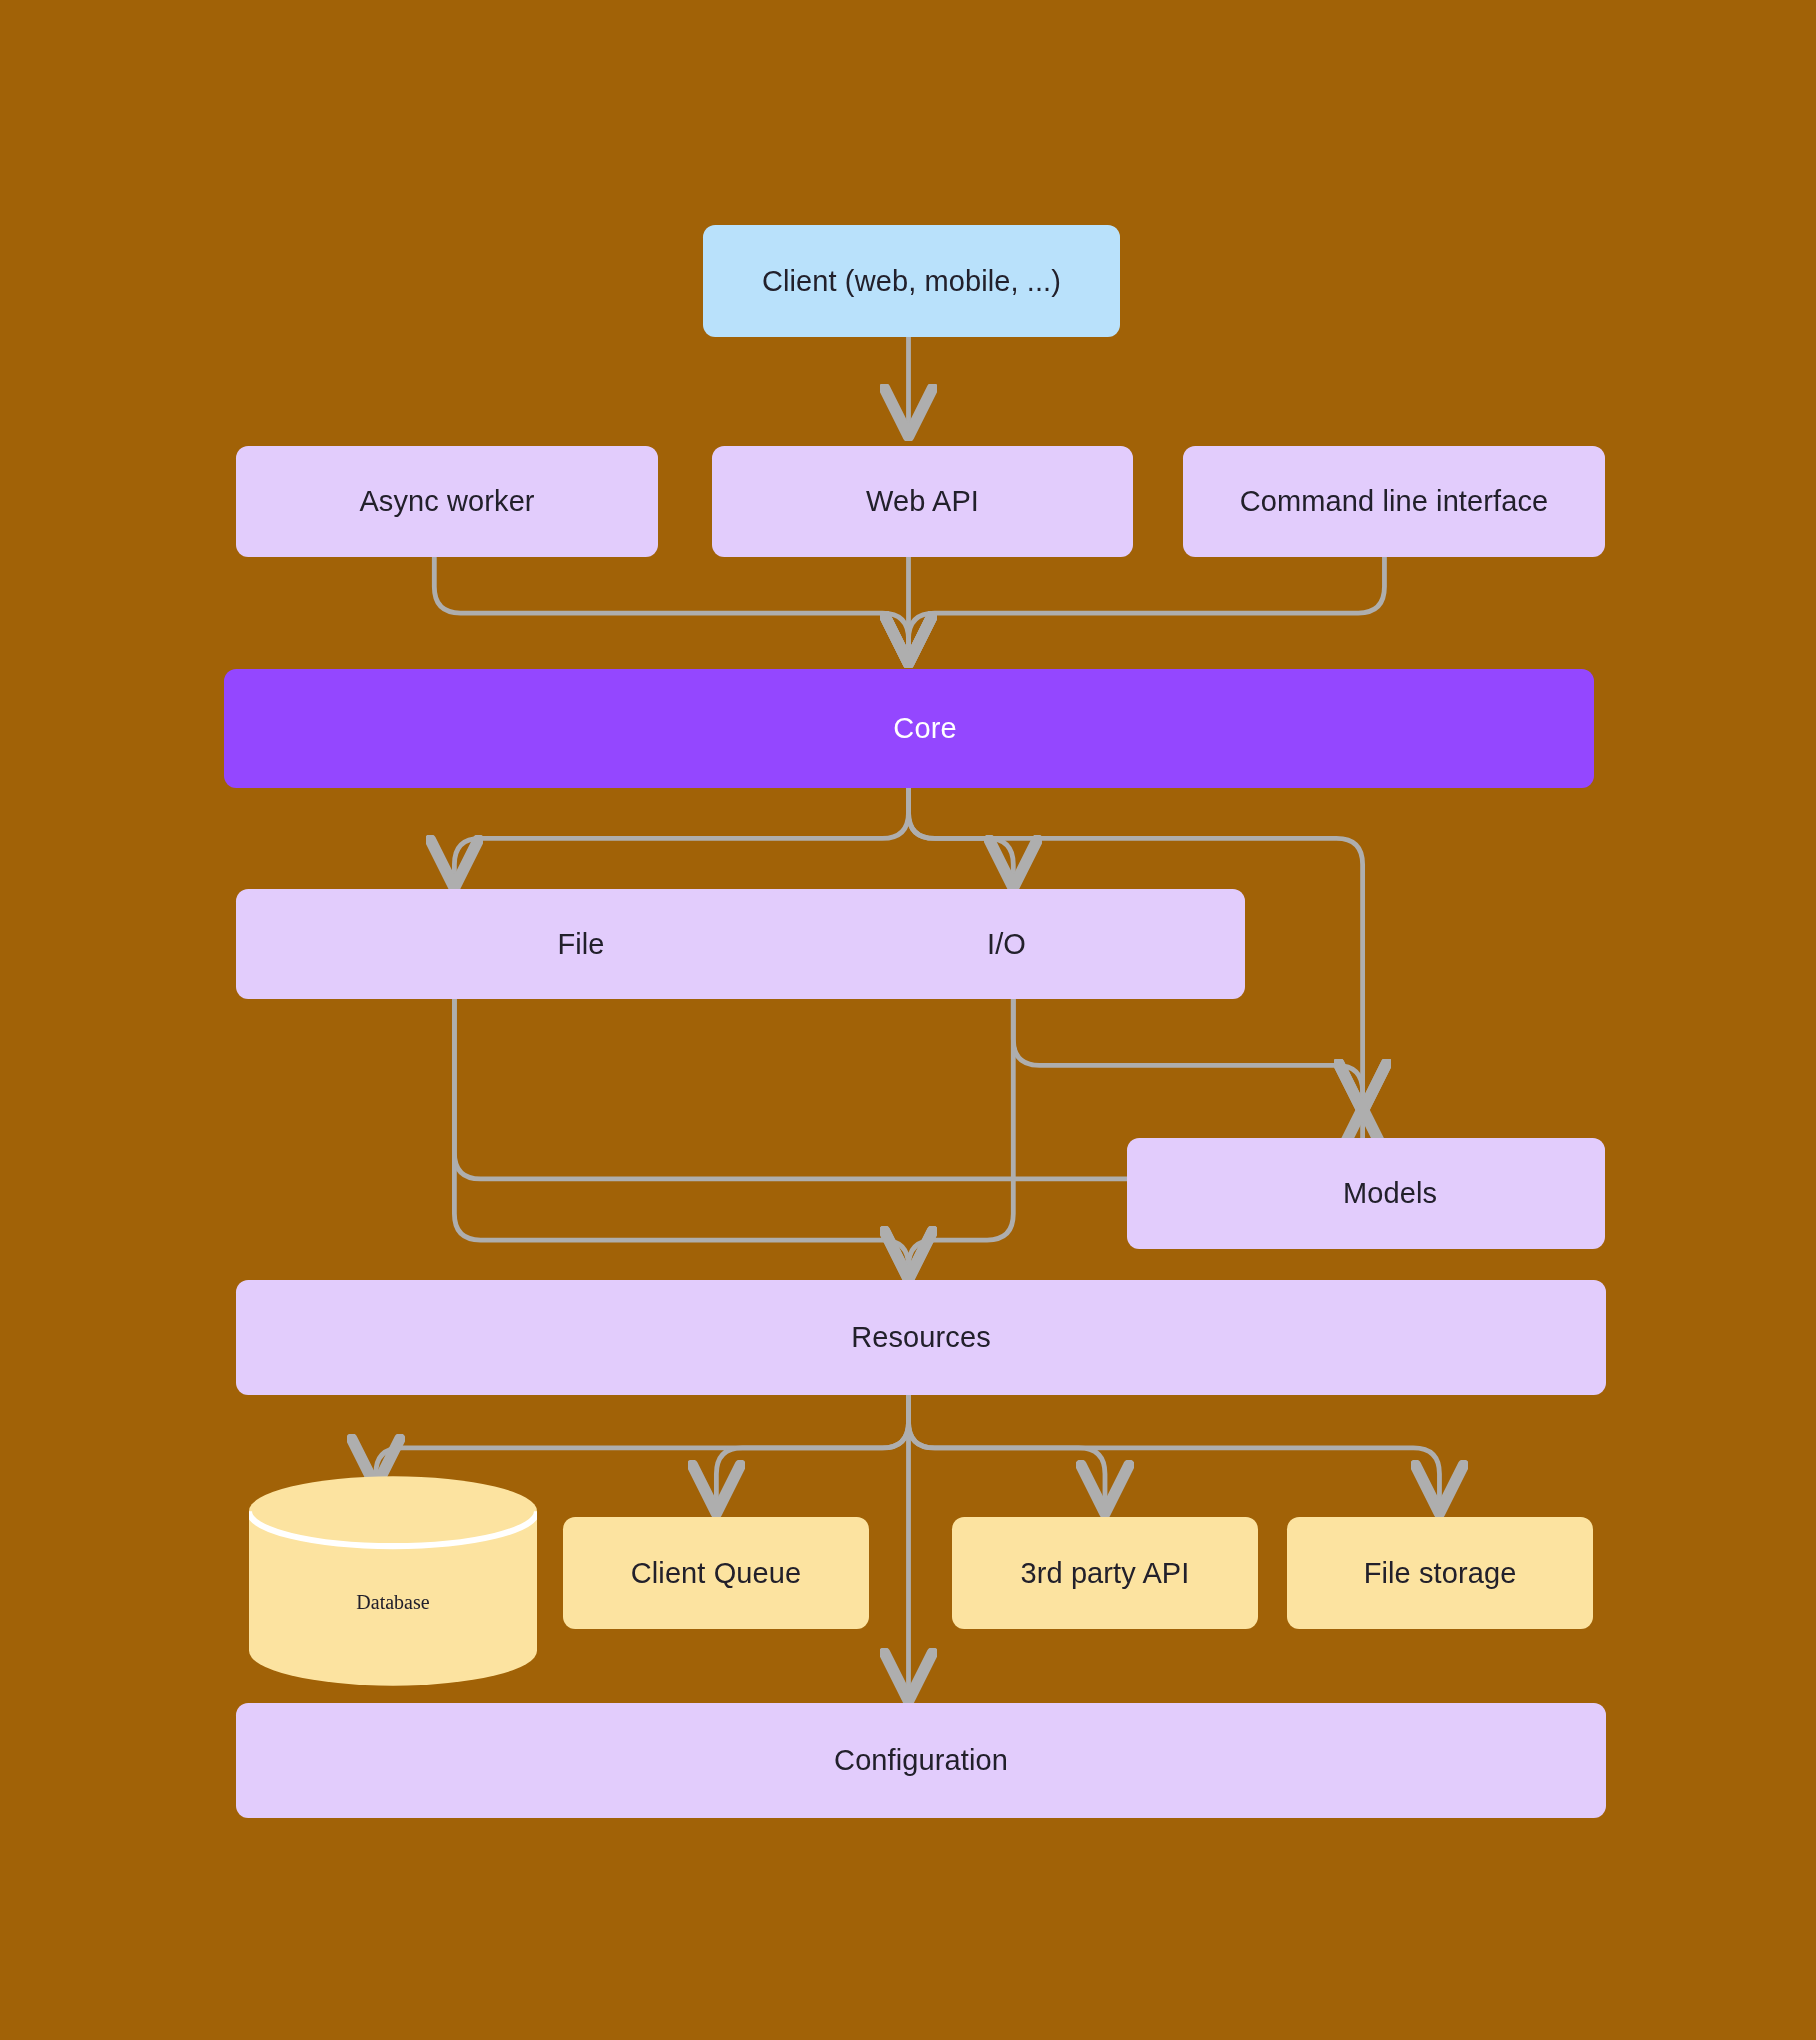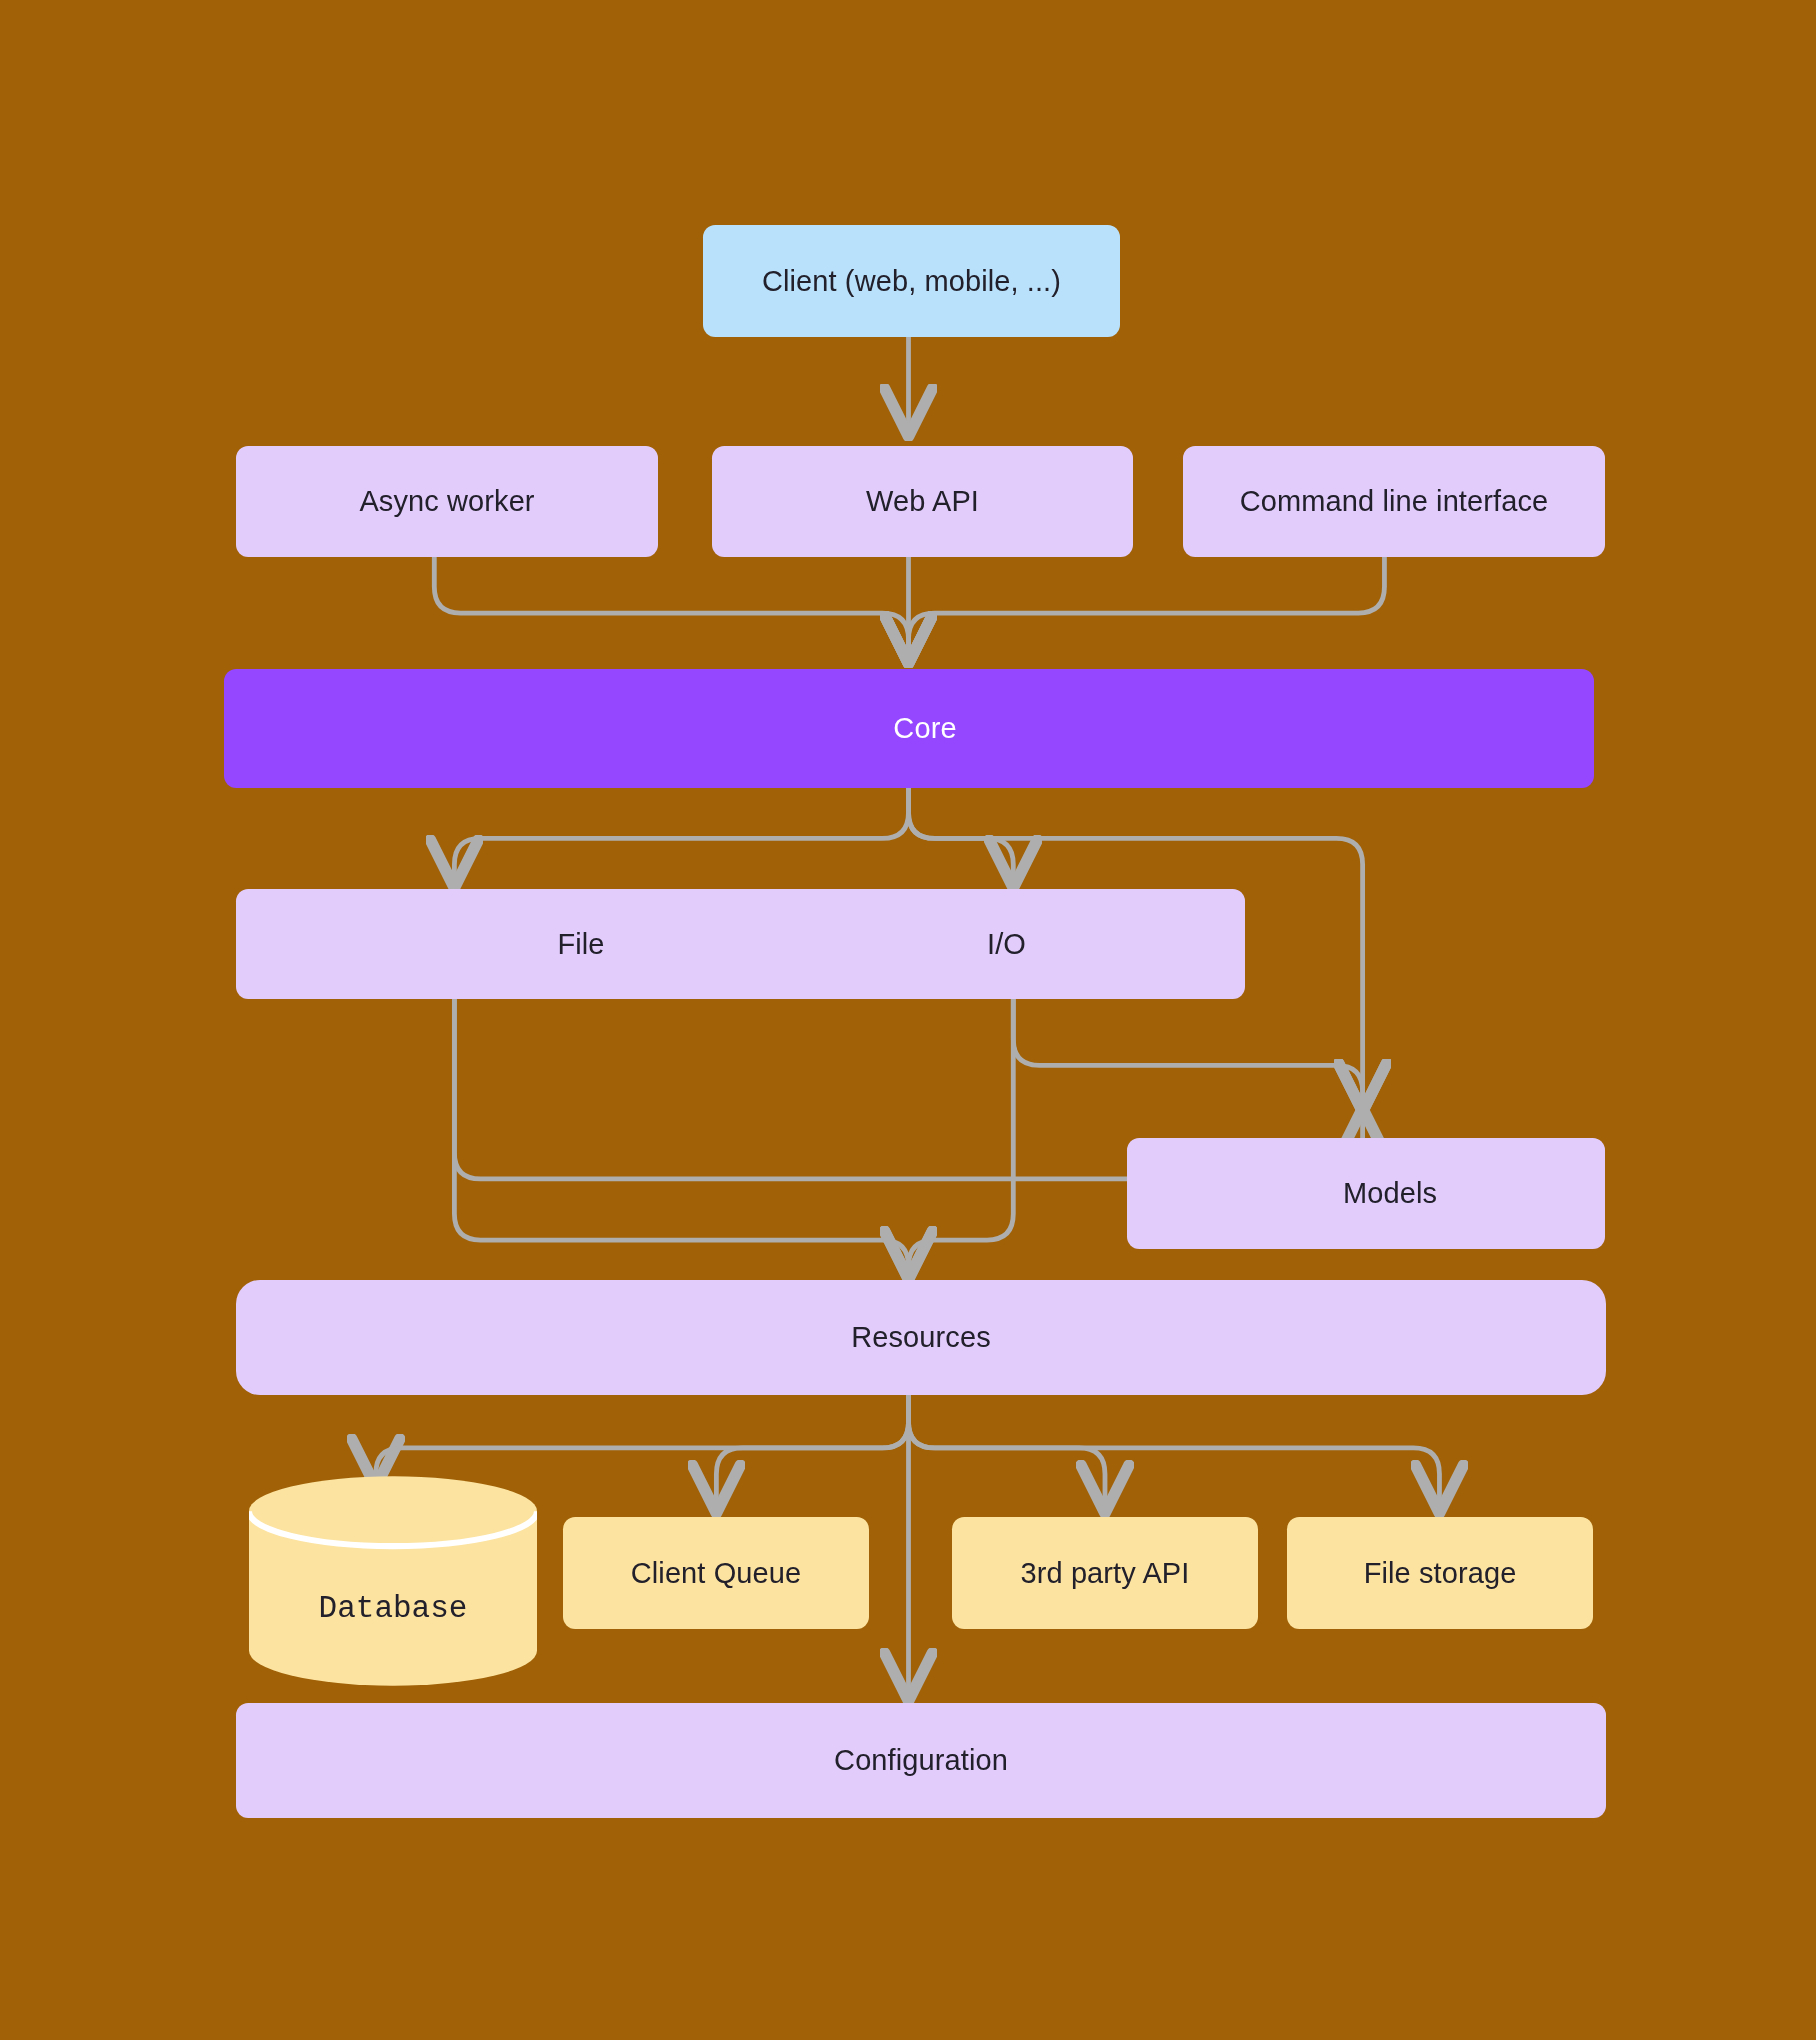--- a/index.html
+++ b/index.html
@@ -50,22 +50,22 @@
     position: absolute;
     z-index: 2;
   }
   .cyl .cyl-svg { position: absolute; left: 0; top: 0; }
   .cyl .cyl-label {
     position: absolute;
     left: 0;
     width: 100%;
     text-align: center;
     color: #22202b;
-    font-size: 31px;
-    font-family: Liberation Mono, monospace;
+    font-size: 20px;
+    font-family: Liberation Serif, serif;
   }
 </style>
 </head>
 <body>
 
 <div id="canvas">
 
   <svg id="edges" viewBox="0 0 2080 2336" width="1817" height="2040" aria-hidden="true">
     <defs>
       <marker id="arrowhead" viewBox="0 0 12 12" refX="10.5" refY="6" markerWidth="12" markerHeight="12" orient="auto-start-reverse">
@@ -133,21 +133,21 @@
   </div>
 
   <div class="node lav" style="left:756px; top:889px; width:477px; height:110px;">
     <span>I/O</span>
   </div>
 
   <div class="node lav" style="left:1115px; top:1138px; width:478px; height:111px;padding-left:48px;">
     <span>Models</span>
   </div>
 
-  <div class="node lav" style="left:224px; top:1280px; width:1370px; height:115px;border-radius:24px;">
+  <div class="node lav" style="left:224px; top:1280px; width:1370px; height:115px;">
     <span>Resources</span>
   </div>
 
   <div class="cyl" style="left:249px; top:1476px; width:288px; height:210px;">
     <svg class="cyl-svg" viewBox="0 0 330 240" width="288" height="210">
       <path d="M 0 40 L 0 200 A 165 40 0 0 0 330 200 L 330 40 Z" fill="#FCE3A0"></path>
       <ellipse cx="165" cy="40" rx="165" ry="40" fill="#FCE3A0"></ellipse>
       <path d="M 0 40 A 165 40 0 0 0 330 40" fill="none" stroke="#FFFFFF" stroke-width="7"></path>
     </svg>
     <div class="cyl-label" style="top:115px;">Database</div>

